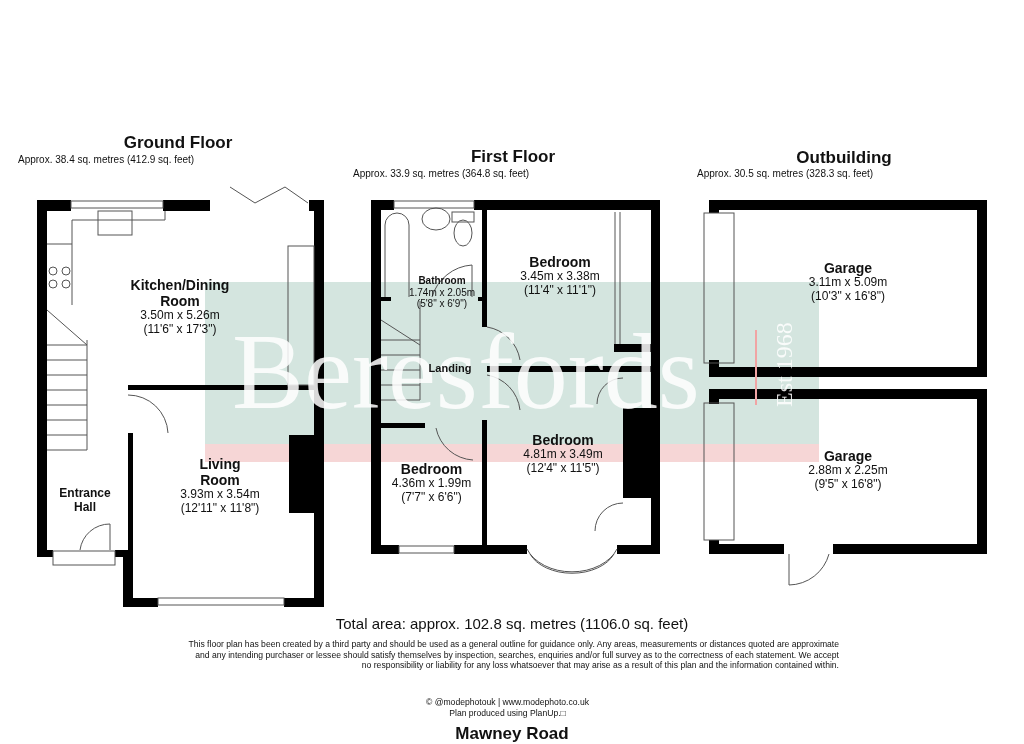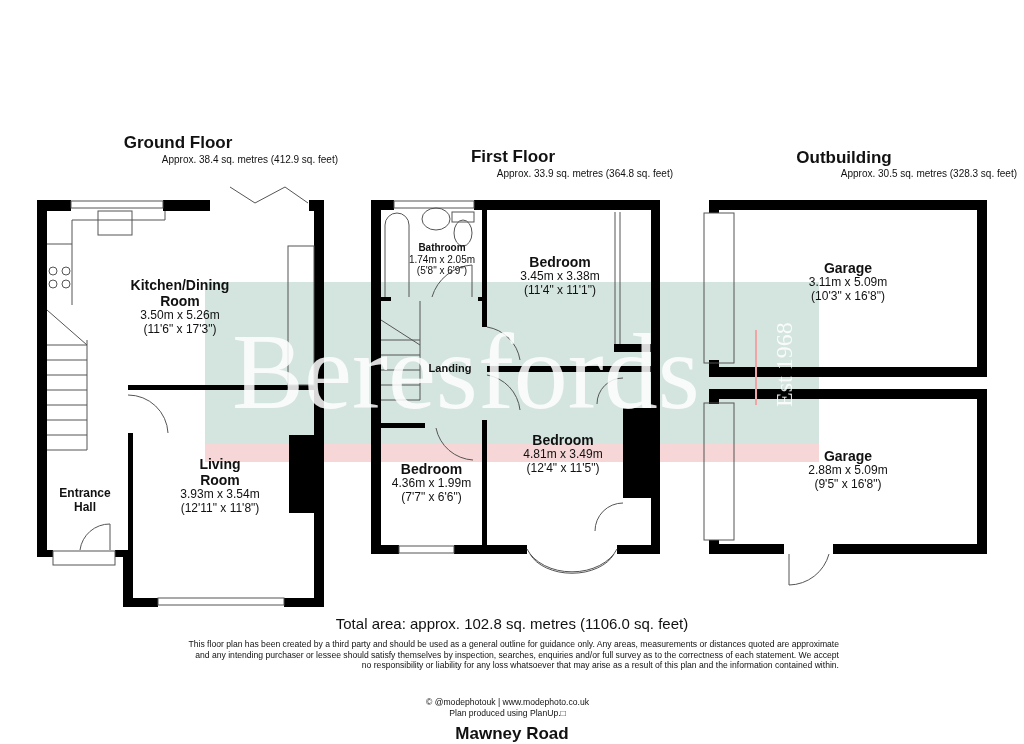--- a/index.html
+++ b/index.html
@@ -1,23 +1,23 @@
 <!DOCTYPE html>
 <html><head>
 <meta charset="utf-8">
 <style>
   html,body{margin:0;padding:0;background:#ffffff;}
   body{width:1024px;height:744px;position:relative;overflow:hidden;font-family:"Liberation Sans",sans-serif;color:#111;}
   .abs{position:absolute;}
   .floor-title{position:absolute;text-align:center;font-weight:bold;font-size:17px;width:320px;}
-  .floor-sub{position:absolute;text-align:right;font-size:10px;width:320px;}
+  .floor-sub{position:absolute;text-align:left;font-size:10px;width:320px;}
   .room-label{position:absolute;text-align:center;line-height:1.15;}
   .room-name{font-weight:bold;font-size:14px;display:block;}
   .room-dim{font-size:12px;display:block;}
-  .room-small .room-name{font-size:10px;}
+  .room-small .room-name{font-size:10px;margin-top:33px;}
   .room-small .room-dim{font-size:10px;}
   .total{position:absolute;left:0;width:1024px;top:615px;text-align:center;font-size:15px;}
   .disclaimer{position:absolute;left:185px;width:654px;top:639px;text-align:right;font-size:8.6px;line-height:10.5px;}
   .credit{position:absolute;left:0;width:1015px;text-align:center;font-size:8.6px;}
   .road{position:absolute;left:0;width:1024px;top:724px;text-align:center;font-weight:bold;font-size:17px;}
   svg{position:absolute;left:0;top:0;}
 </style>
 </head>
 <body>
 
@@ -209,21 +209,21 @@
   <span class="room-dim">4.36m x 1.99m</span>
   <span class="room-dim">(7'7" x 6'6")</span>
 </div>
 <div class="room-label" style="left:788px;top:260px;width:120px;">
   <span class="room-name">Garage</span>
   <span class="room-dim">3.11m x 5.09m</span>
   <span class="room-dim">(10'3" x 16'8")</span>
 </div>
 <div class="room-label" style="left:788px;top:448px;width:120px;">
   <span class="room-name">Garage</span>
-  <span class="room-dim">2.88m x 5.09m</span>
+  <span class="room-dim">2.88m x 2.25m</span>
   <span class="room-dim">(9'5" x 16'8")</span>
 </div>
 
 <div class="total">Total area: approx. 102.8 sq. metres (1106.0 sq. feet)</div>
 <div class="disclaimer">This floor plan has been created by a third party and should be used as a general outline for guidance only. Any areas, measurements or distances quoted are approximate and any intending purchaser or lessee should satisfy themselves by inspection, searches, enquiries and/or full survey as to the correctness of each statement. We accept no responsibility or liability for any loss whatsoever that may arise as a result of this plan and the information contained within.</div>
 <div class="credit" style="top:697px;">© @modephotouk | www.modephoto.co.uk</div>
 <div class="credit" style="top:708px;">Plan produced using PlanUp.□</div>
 <div class="road">Mawney Road</div>
 
 </body></html>

